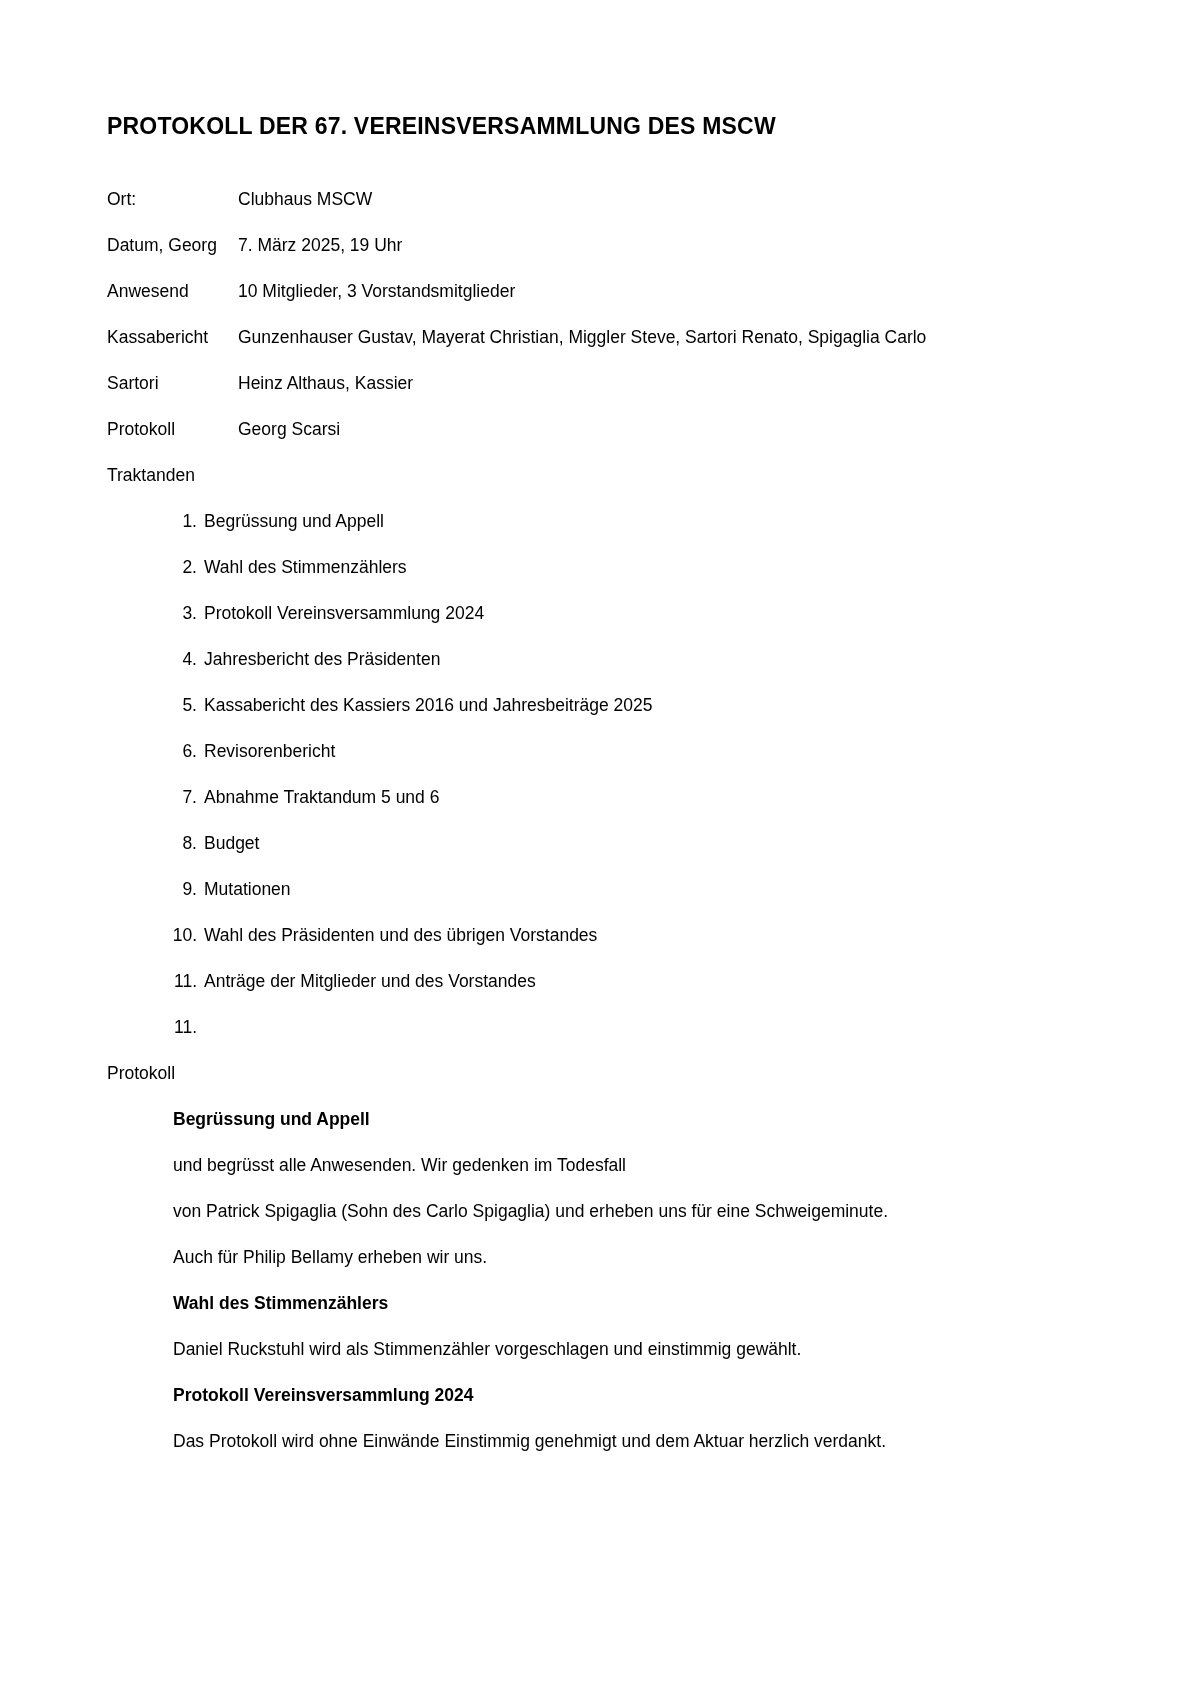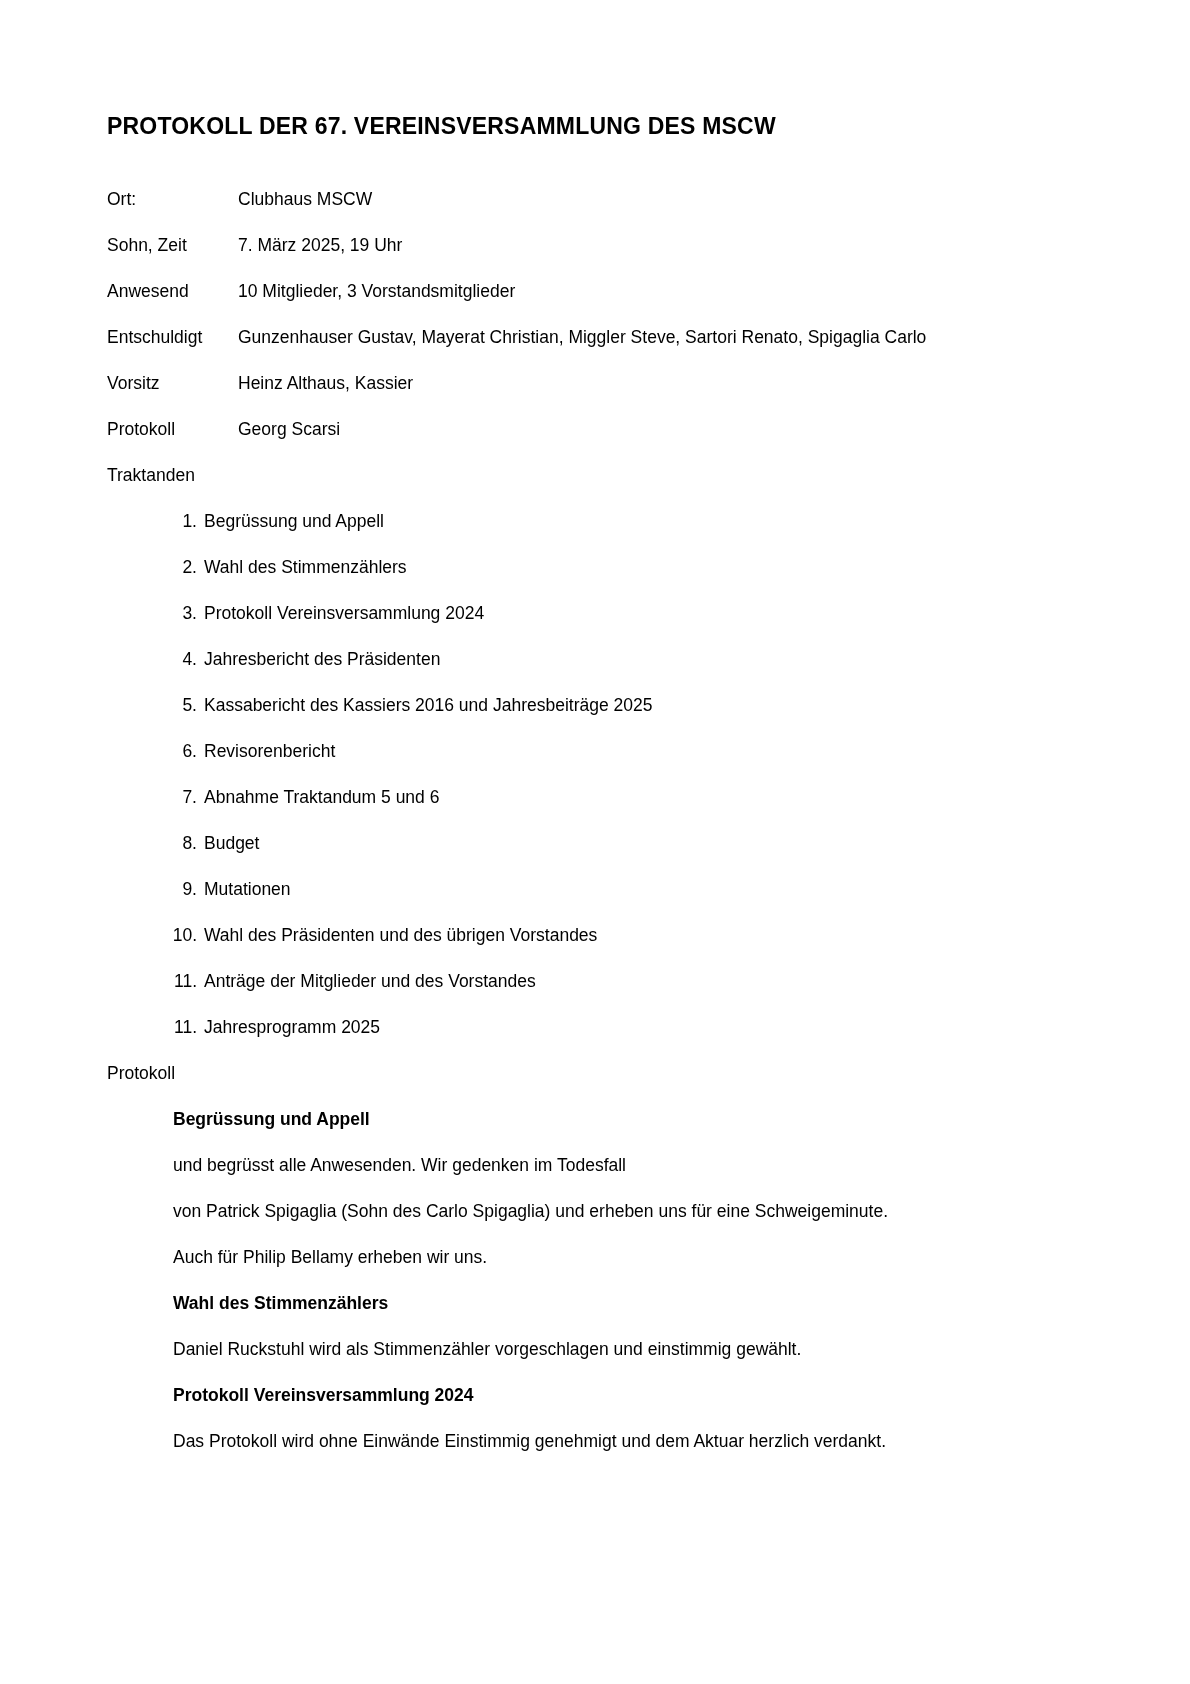--- a/index.html
+++ b/index.html
@@ -56,33 +56,33 @@
 
 <div class="page">
 
   <h1 class="doc-title">PROTOKOLL DER 67. VEREINSVERSAMMLUNG DES MSCW</h1>
 
   <div class="meta-row">
     <span class="meta-label">Ort:</span>
     <span class="meta-value">Clubhaus MSCW</span>
   </div>
   <div class="meta-row">
-    <span class="meta-label">Sohn, Zeit</span>
+    <span class="meta-label">Datum, Georg</span>
     <span class="meta-value">7. März 2025, 19 Uhr</span>
   </div>
   <div class="meta-row">
     <span class="meta-label">Anwesend</span>
     <span class="meta-value">10 Mitglieder, 3 Vorstandsmitglieder</span>
   </div>
   <div class="meta-row">
-    <span class="meta-label">Entschuldigt</span>
+    <span class="meta-label">Kassabericht</span>
     <span class="meta-value">Gunzenhauser Gustav, Mayerat Christian, Miggler Steve, Sartori Renato, Spigaglia Carlo</span>
   </div>
   <div class="meta-row">
-    <span class="meta-label">Vorsitz</span>
+    <span class="meta-label">Sartori</span>
     <span class="meta-value">Heinz Althaus, Kassier</span>
   </div>
   <div class="meta-row">
     <span class="meta-label">Protokoll</span>
     <span class="meta-value">Georg Scarsi</span>
   </div>
 
   <div class="section-title">Traktanden</div>
 
   <div class="agenda-item">
@@ -124,21 +124,20 @@
   <div class="agenda-item">
     <span class="agenda-num">10.</span>
     <span class="agenda-text">Wahl des Präsidenten und des übrigen Vorstandes</span>
   </div>
   <div class="agenda-item">
     <span class="agenda-num">11.</span>
     <span class="agenda-text">Anträge der Mitglieder und des Vorstandes</span>
   </div>
   <div class="agenda-item">
     <span class="agenda-num">11.</span>
-    <span class="agenda-text">Jahresprogramm 2025</span>
   </div>
 
   <div class="section-title">Protokoll</div>
 
   <div class="sub-heading">Begrüssung und Appell</div>
   <div class="body-line">und begrüsst alle Anwesenden. Wir gedenken im Todesfall</div>
   <div class="body-line">von Patrick Spigaglia (Sohn des Carlo Spigaglia) und erheben uns für eine Schweigeminute.</div>
   <div class="body-line">Auch für Philip Bellamy erheben wir uns.</div>
 
   <div class="sub-heading">Wahl des Stimmenzählers</div>

